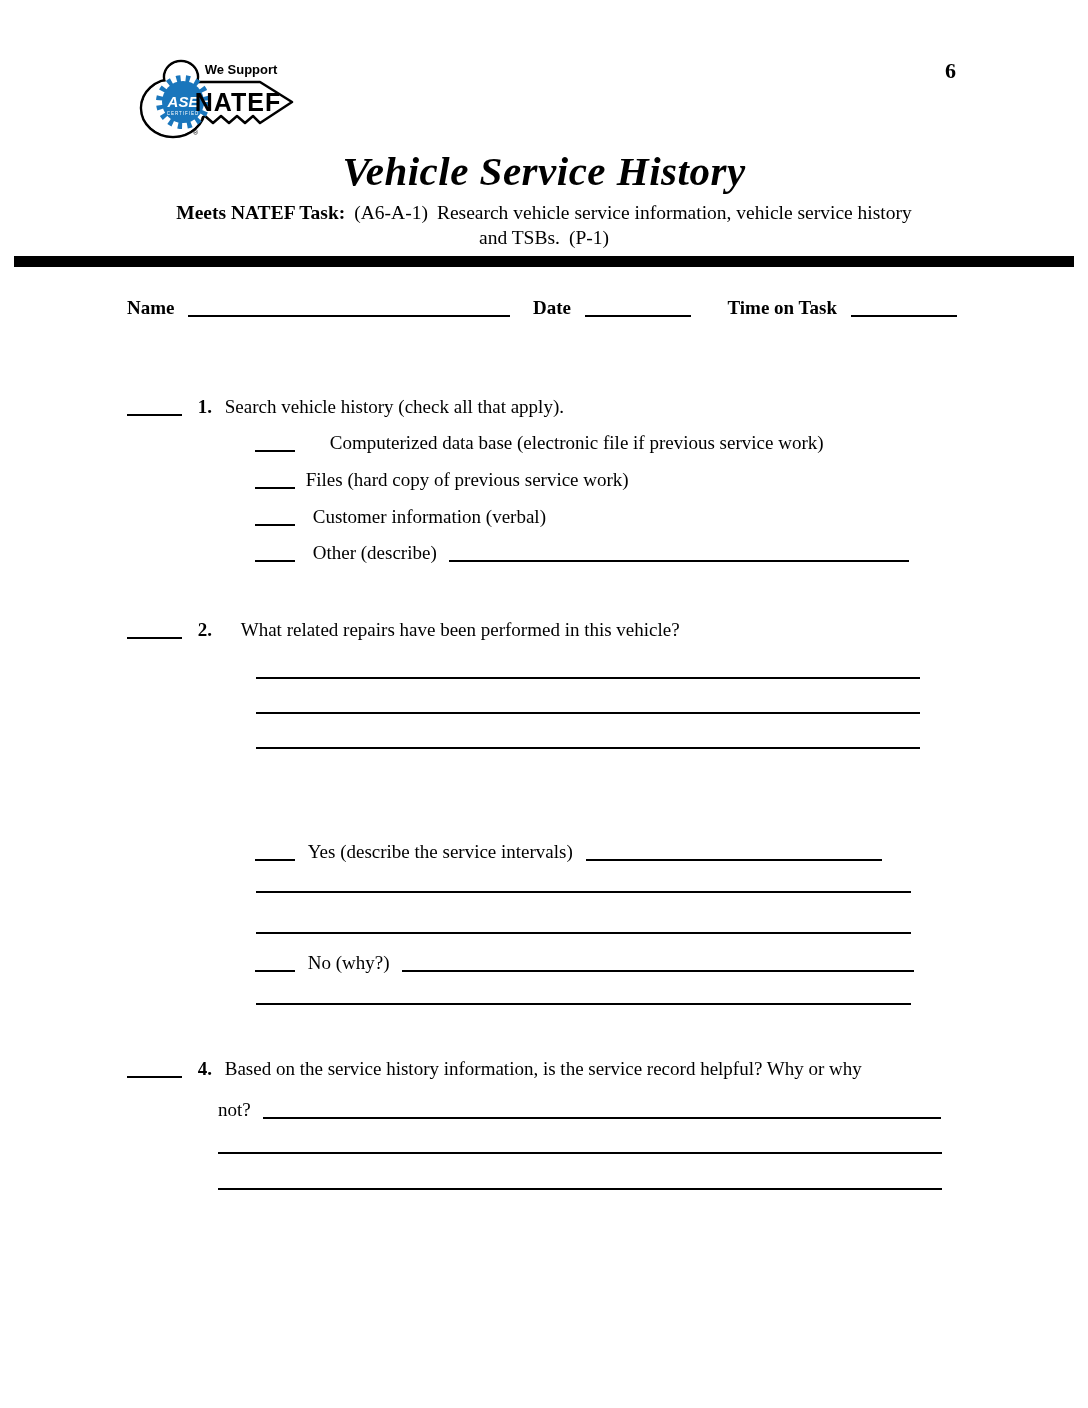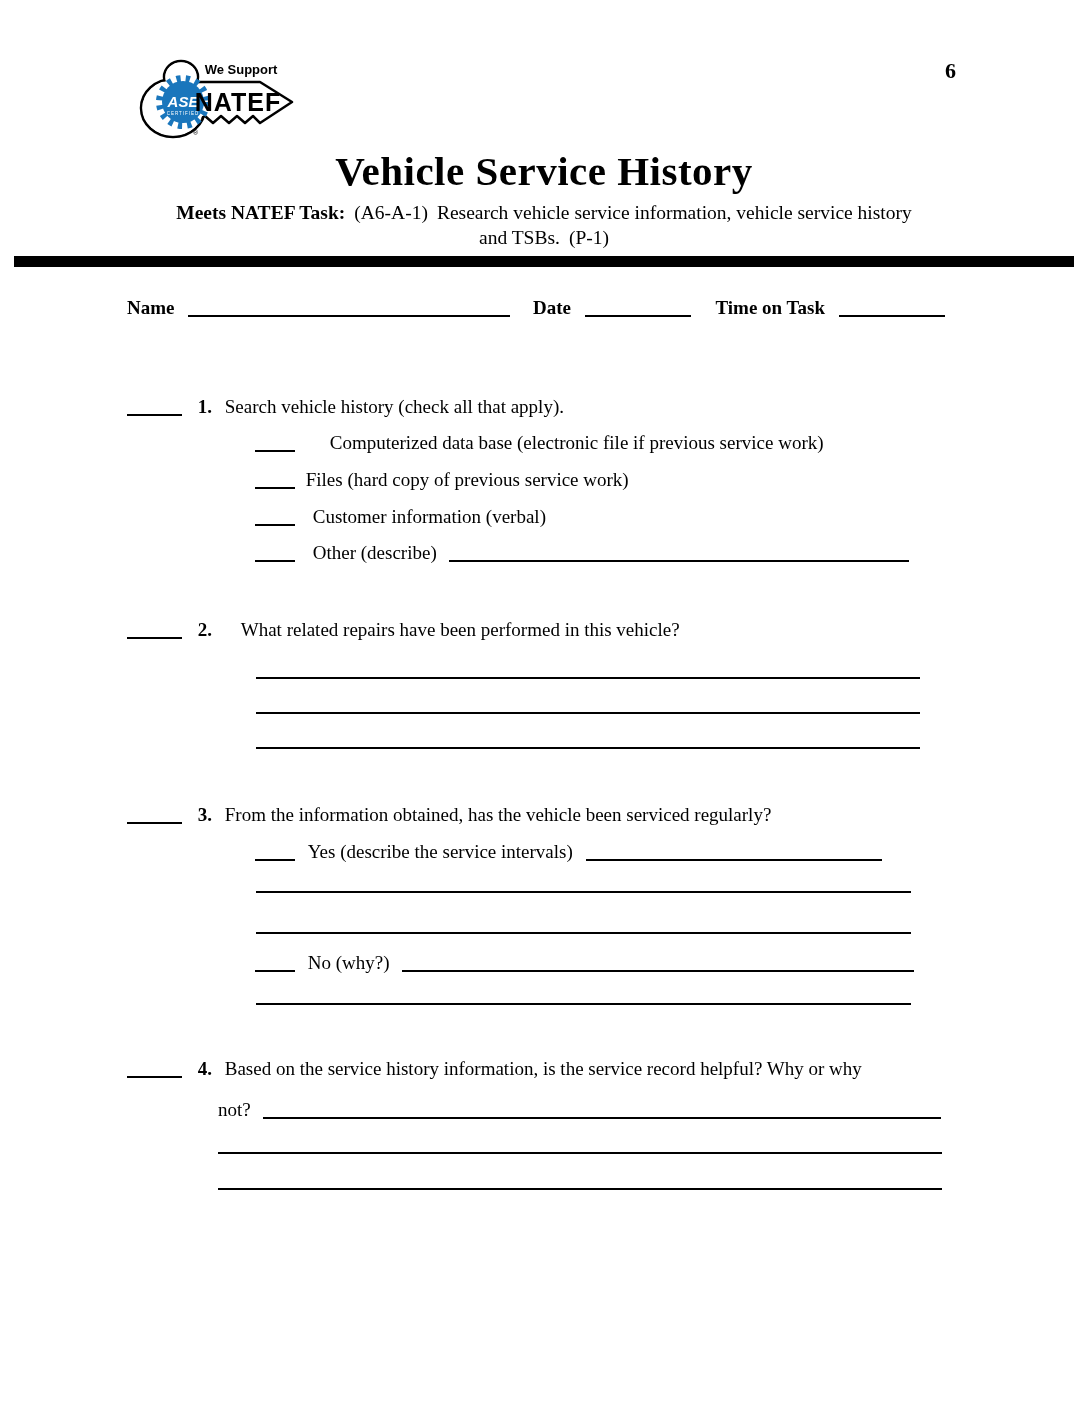--- a/index.html
+++ b/index.html
@@ -35,20 +35,21 @@
     left:945px; top:58px;
     font-size:22px; font-weight:bold;
   }
   .logo-box { position:absolute; left:133px; top:55px; width:164px; height:88px; }
   .title {
     position:absolute;
     left:0; top:147px; width:100%;
     text-align:center;
     font-size:41px; font-weight:bold;
     letter-spacing:0.5px;
+    font-style:italic;
   }
   .subtitle {
     position:absolute;
     left:0; top:200px; width:100%;
     text-align:center;
     font-size:19.5px;
     line-height:25px;
   }
   .subtitle .gap { display:inline-block; width:9px; }
   .rule {
@@ -96,21 +97,21 @@
     <span>and TSBs.</span><span class="gap"></span><span>(P-1)</span>
   </div>
 
   <div class="rule"></div>
 
   <div class="row" style="left:127px; top:296px">
     <span class="b">Name</span>
     <span class="blank" style="width:322px; margin-left:9px"></span>
     <span class="b" style="margin-left:18px">Date</span>
     <span class="blank" style="width:106px; margin-left:9px"></span>
-    <span class="b" style="margin-left:20px">Time on Task</span>
+    <span class="b" style="margin-left:32px">Time on Task</span>
     <span class="blank" style="width:106px; margin-left:9px"></span>
   </div>
 
 
   <div class="row" style="left:127px; top:395px">
     <span class="blank" style="width:55px"></span>
     <span class="b" style="margin-left:11px">1.</span>
     <span style="margin-left:8px">Search vehicle history (check all that apply).</span>
   </div>
   <div class="row" style="left:255px; top:431px">
@@ -133,25 +134,20 @@
 
   <div class="row" style="left:127px; top:618px">
     <span class="blank" style="width:55px"></span>
     <span class="b" style="margin-left:11px">2.</span>
     <span style="margin-left:24px">What related repairs have been performed in this vehicle?</span>
   </div>
   <div class="hline" style="left:256px; top:677px; width:664px"></div>
   <div class="hline" style="left:256px; top:712px; width:664px"></div>
   <div class="hline" style="left:256px; top:747px; width:664px"></div>
 
-  <div class="row" style="left:127px; top:803px">
-    <span class="blank" style="width:55px"></span>
-    <span class="b" style="margin-left:11px">3.</span>
-    <span style="margin-left:8px">From the information obtained, has the vehicle been serviced regularly?</span>
-  </div>
   <div class="row" style="left:255px; top:840px">
     <span class="blank" style="width:40px"></span>
     <span style="margin-left:8px">Yes (describe the service intervals)</span>
     <span class="blank" style="width:296px; margin-left:8px"></span>
   </div>
   <div class="hline" style="left:256px; top:891px; width:655px"></div>
   <div class="hline" style="left:256px; top:932px; width:655px"></div>
   <div class="row" style="left:255px; top:951px">
     <span class="blank" style="width:40px"></span>
     <span style="margin-left:8px">No (why?)</span>

